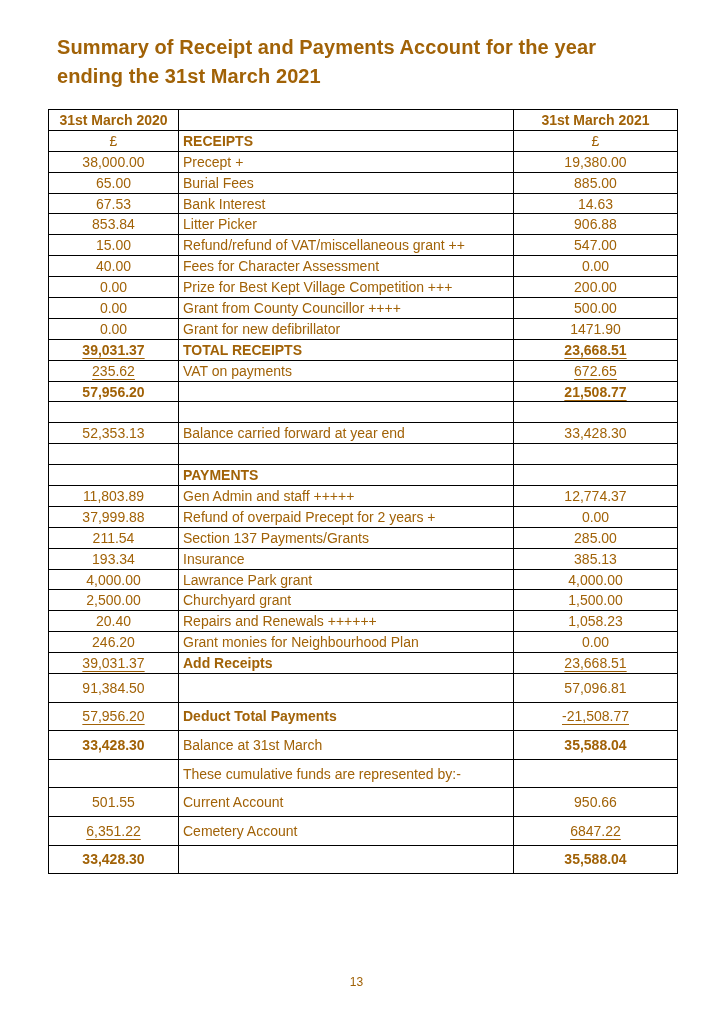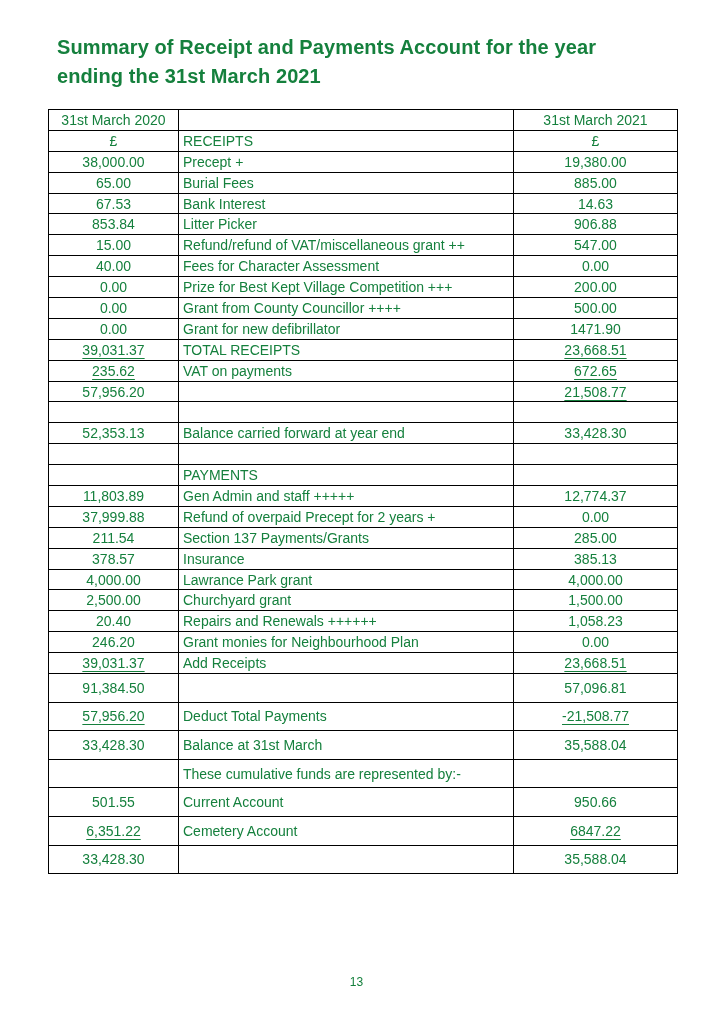--- a/index.html
+++ b/index.html
@@ -1,21 +1,21 @@
 <!DOCTYPE html>
 <html><head>
 <meta charset="utf-8">
 <style>
   * { margin:0; padding:0; box-sizing:border-box; }
   html,body { background:#ffffff; }
   .page {
     position:relative;
     width:721px; height:1023px;
     background:#ffffff;
-    color:#15803d;
+    color:#a16207;
     font-family:"Liberation Sans","DejaVu Sans",sans-serif;
     overflow:hidden;
   }
   .title {
     position:absolute; left:57px; top:33px; width:630px;
     font-size:20px; font-weight:bold; line-height:29px;
     letter-spacing:0.1px;
   }
   table.acct {
     position:absolute; left:48px; top:109px; width:629px;
@@ -30,21 +30,21 @@
     height:20.9px;
     padding:0 4px;
     vertical-align:middle;
     white-space:nowrap;
     overflow:hidden;
   }
   table.acct tr.tall td { height:28.6px; }
   td.num { text-align:center; }
   td.lbl { text-align:left; }
   td.hdr-right { text-align:center; }
-  .b { font-weight:normal;margin-top:28px; }
+  .b { font-weight:bold;margin-top:28px; }
   .u { text-decoration:underline; text-underline-offset:3px; text-decoration-thickness:1.4px; }
   .page-number {
     position:absolute; left:0; right:8px; top:975px;
     text-align:center; font-size:12px;
   }
 </style>
 </head>
 <body>
 
 <div class="page">
@@ -160,21 +160,21 @@
           <td class="num">37,999.88</td>
           <td class="lbl">Refund of overpaid Precept for 2 years +</td>
           <td class="num">0.00</td>
         </tr>
         <tr>
           <td class="num">211.54</td>
           <td class="lbl">Section 137 Payments/Grants</td>
           <td class="num">285.00</td>
         </tr>
         <tr>
-          <td class="num">378.57</td>
+          <td class="num">193.34</td>
           <td class="lbl">Insurance</td>
           <td class="num">385.13</td>
         </tr>
         <tr>
           <td class="num">4,000.00</td>
           <td class="lbl">Lawrance Park grant</td>
           <td class="num">4,000.00</td>
         </tr>
         <tr>
           <td class="num">2,500.00</td>

